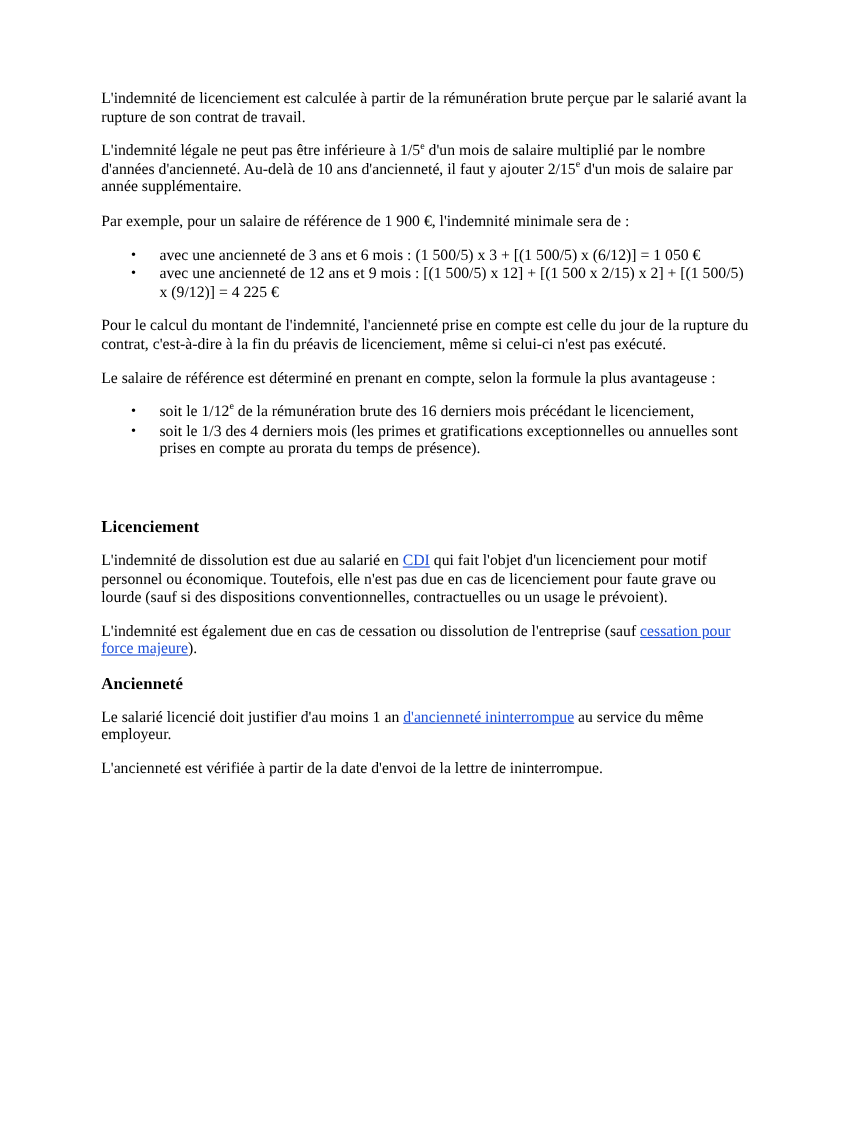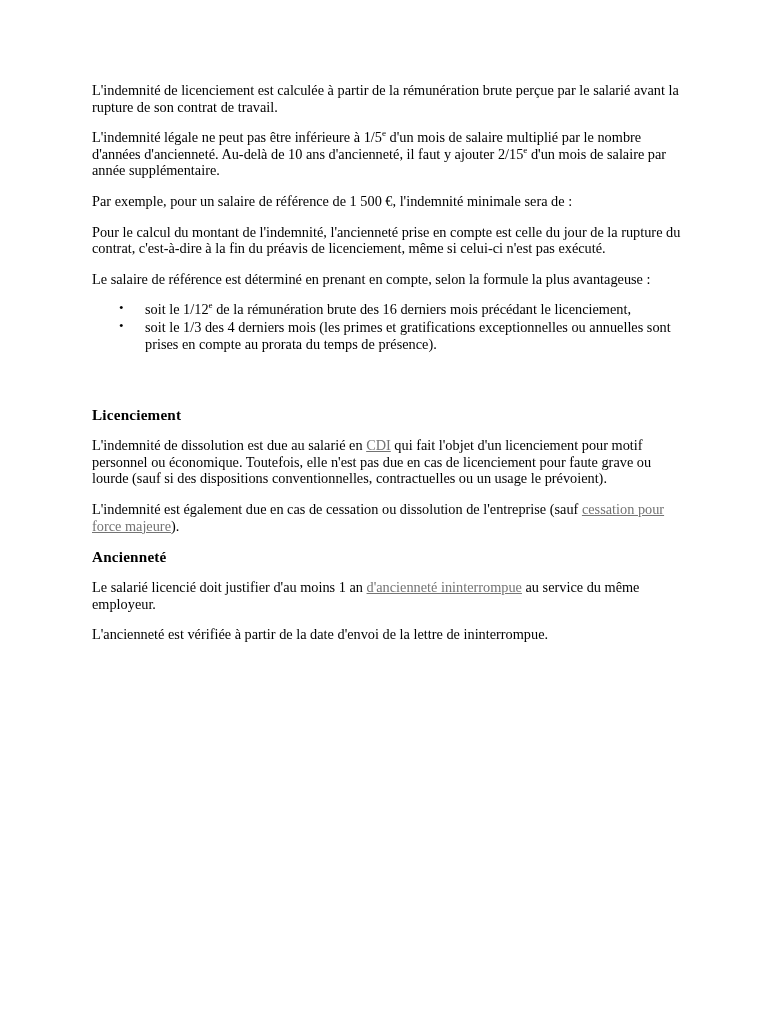--- a/index.html
+++ b/index.html
@@ -56,42 +56,46 @@
     font-size: 15.2px;
     line-height: 18px;
     font-weight: bold;
     margin: 0 0 13px 0;
     letter-spacing: 0.2px;
   }
   .spacer-block {
     height: 40px;
   }
   a.doclink {
-    color: #737373;
+    color: #1d4ed8;
     text-decoration: underline;
     cursor: pointer;
   }
   sup {
     font-size: 0.64em;
     vertical-align: super;
     line-height: 0;
   }
 </style>
 </head>
 <body>
 
 <div class="page">
   <div class="doc">
 
     <p class="para">L'indemnité de licenciement est calculée à partir de la rémunération brute perçue par le salarié avant la rupture de son contrat de travail.</p>
 
     <p class="para"><span>L'indemnité légale ne peut pas être inférieure à 1/5</span><sup>e</sup><span> d'un mois de salaire multiplié par le nombre d'années d'ancienneté. Au-delà de 10 ans d'ancienneté, il faut y ajouter 2/15</span><sup>e</sup><span> d'un mois de salaire par année supplémentaire.</span></p>
 
-    <p class="para">Par exemple, pour un salaire de référence de 1 500 €, l'indemnité minimale sera de :</p>
+    <p class="para">Par exemple, pour un salaire de référence de 1 900 €, l'indemnité minimale sera de :</p>
 
+    <ul class="bullets">
+      <li>avec une ancienneté de 3 ans et 6 mois : (1 500/5) x 3 + [(1 500/5) x (6/12)] = 1 050 €</li>
+      <li>avec une ancienneté de 12 ans et 9 mois : [(1 500/5) x 12] + [(1 500 x 2/15) x 2] + [(1 500/5) x (9/12)] = 4 225 €</li>
+    </ul>
 
     <p class="para">Pour le calcul du montant de l'indemnité, l'ancienneté prise en compte est celle du jour de la rupture du contrat, c'est-à-dire à la fin du préavis de licenciement, même si celui-ci n'est pas exécuté.</p>
 
     <p class="para">Le salaire de référence est déterminé en prenant en compte, selon la formule la plus avantageuse :</p>
 
     <ul class="bullets">
       <li><span>soit le 1/12</span><sup>e</sup><span> de la rémunération brute des 16 derniers mois précédant le licenciement,</span></li>
       <li>soit le 1/3 des 4 derniers mois (les primes et gratifications exceptionnelles ou annuelles sont prises en compte au prorata du temps de présence).</li>
     </ul>
 

